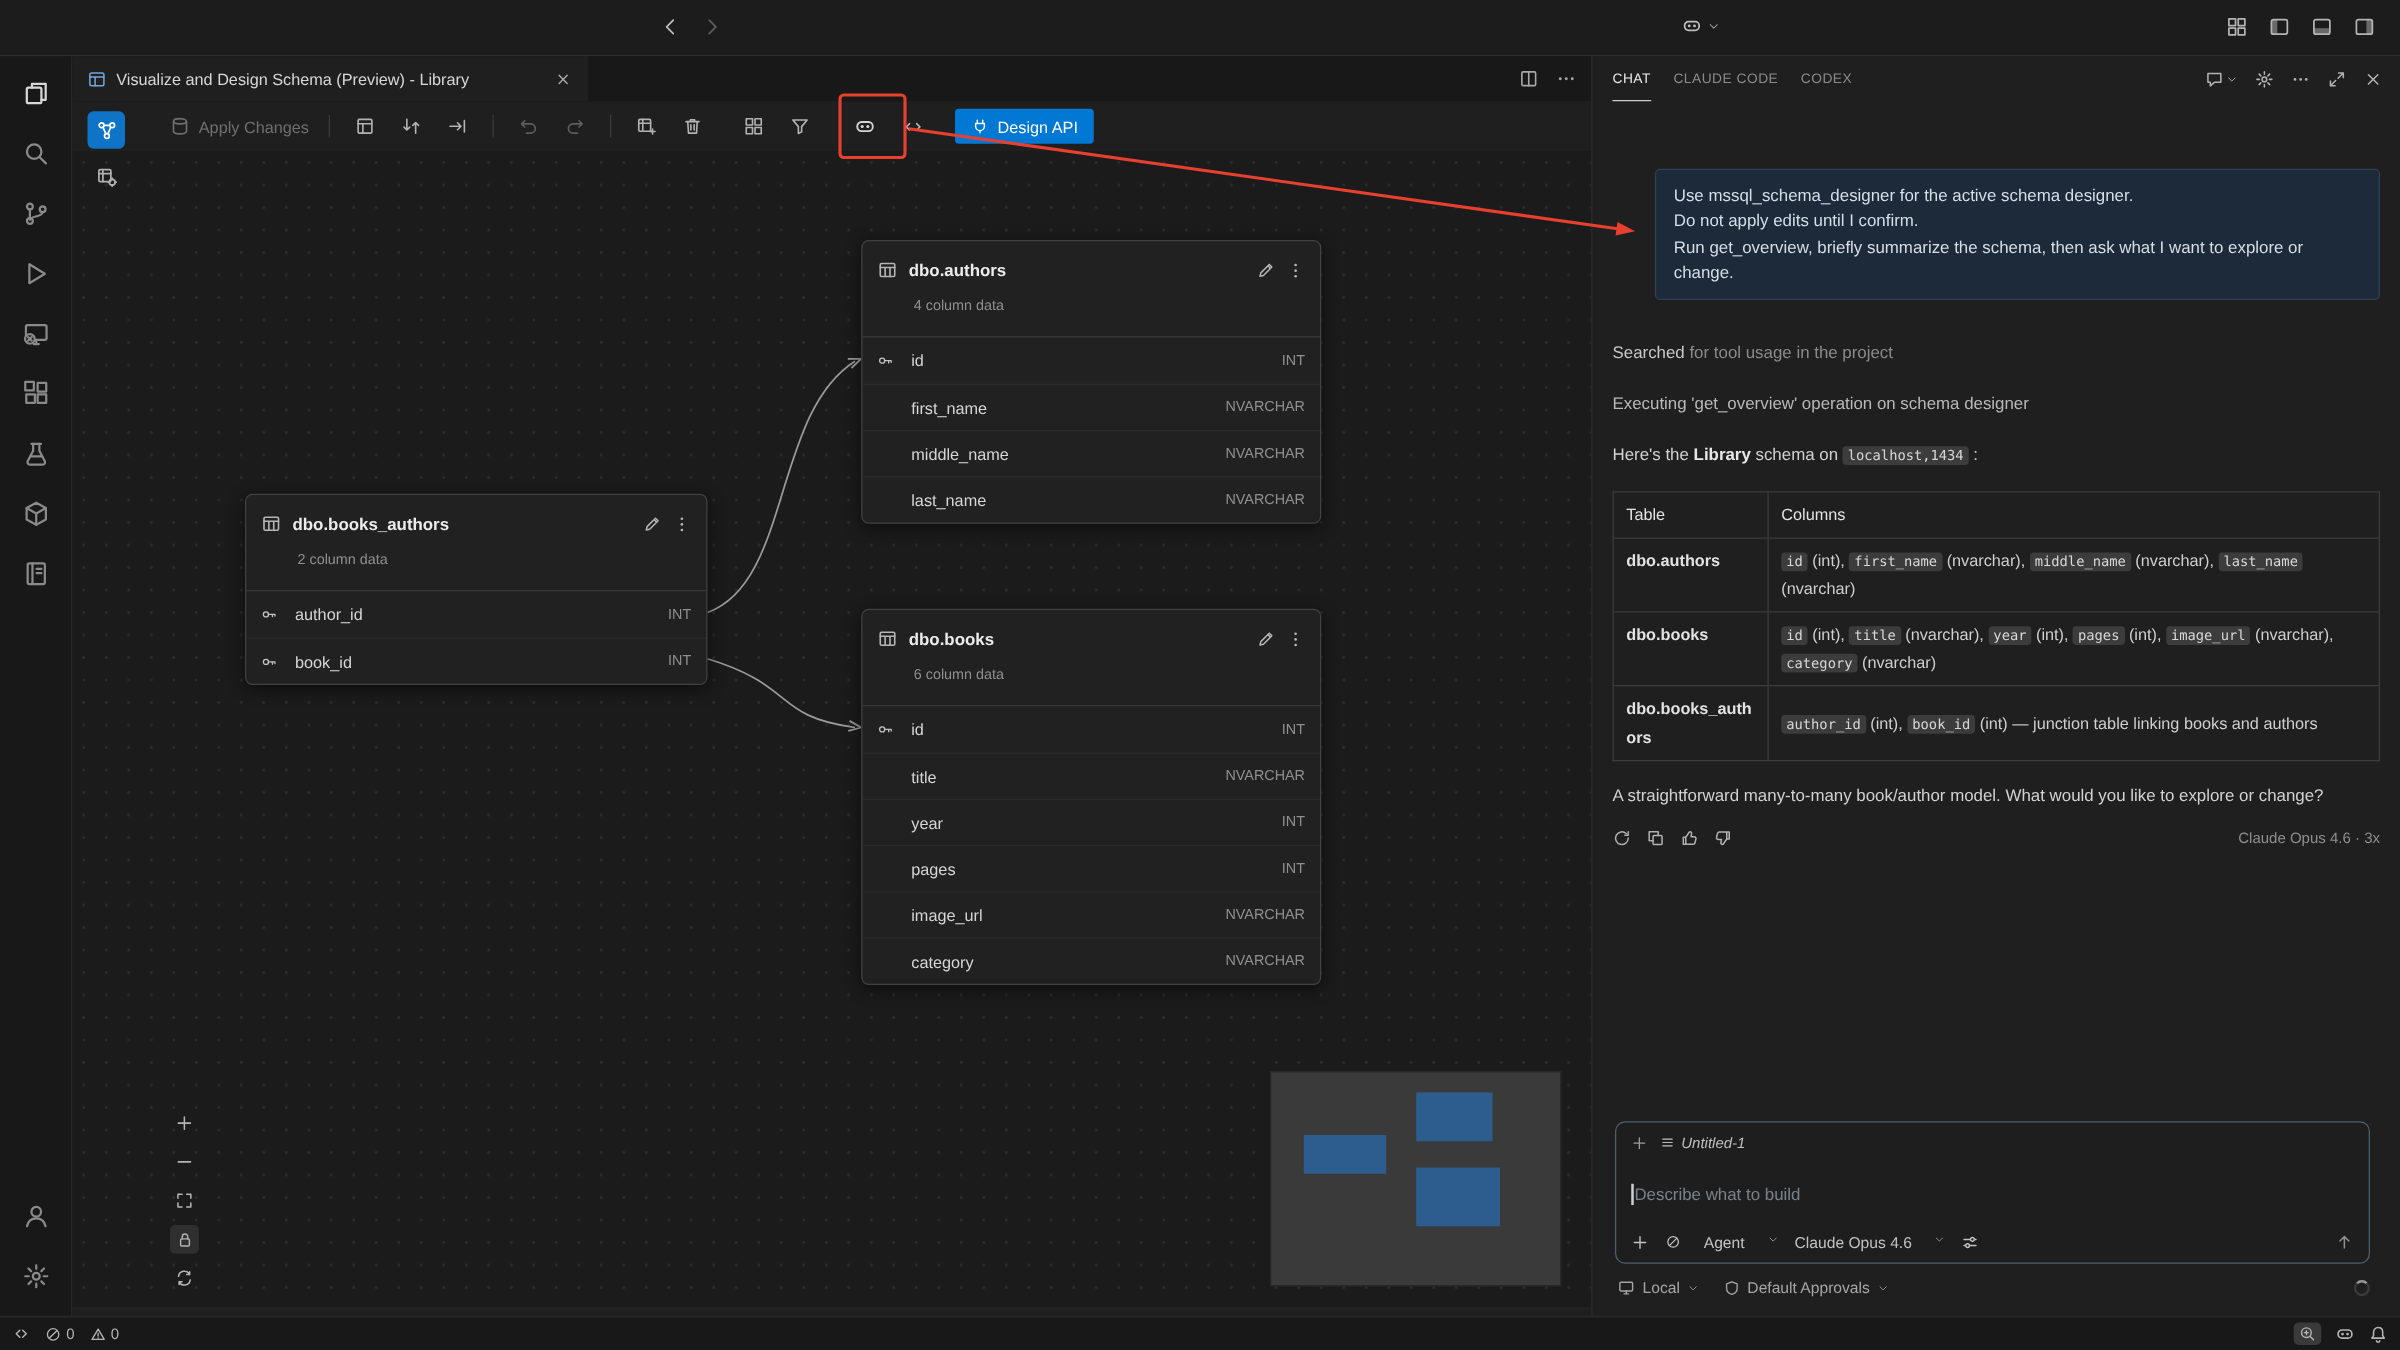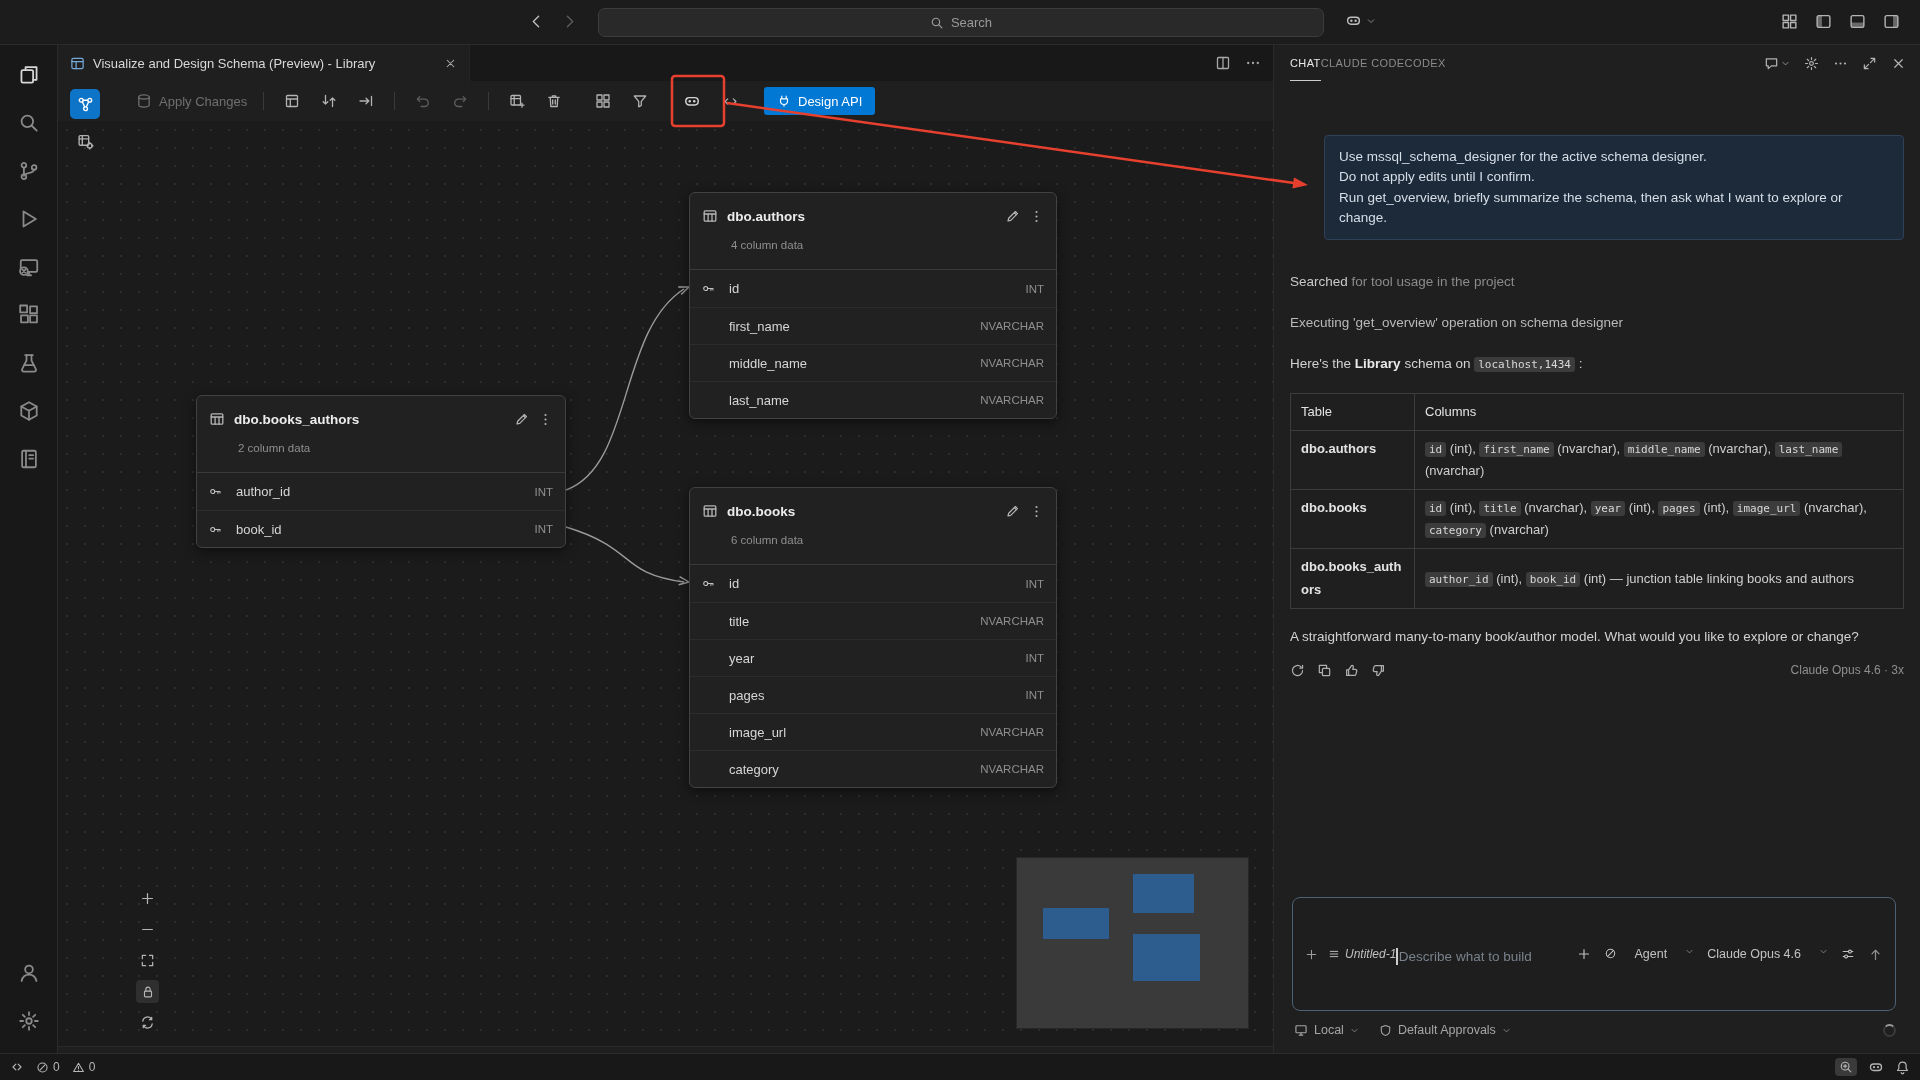--- a/index.html
+++ b/index.html
@@ -49,42 +49,42 @@
 .tr-name{flex:1;color:#d6d6d6}
 .tr-type{color:#8f8f8f;font-size:11.5px}
 
 #minimap{position:absolute;left:958px;top:736px;width:233px;height:172px;background:#3a3a3a;border:1px solid #272727}
 #minimap .mm{position:absolute;background:#2c5d8e}
 #zoomctl{position:absolute;left:78px;top:766px;display:flex;flex-direction:column;gap:8px;color:#b5b5b5;align-items:center}
 .zc{width:23px;height:23px;display:flex;align-items:center;justify-content:center;cursor:pointer}
 .zc.badge{background:#2f2f2f;border-radius:4px}
 
 #chat{position:absolute;left:1273px;top:45px;width:647px;bottom:27px;background:#1f1f1f;border-left:1px solid #2b2b2b}
-#chat-tabs{position:absolute;left:0;top:0;right:0;height:36px;display:flex;align-items:center;padding:0 16px;}
+#chat-tabs{position:absolute;left:0;top:0;right:0;height:36px;display:flex;align-items:center;padding:0 16px;gap:18px}
 .ct{font-size:11px;letter-spacing:.4px;color:#8b8b8b;height:36px;display:flex;align-items:center;border-bottom:1px solid transparent;cursor:pointer}
 .ct.active{color:#e9e9e9;border-bottom-color:#cccccc}
 #chat-tab-icons{position:absolute;right:14px;top:0;height:36px;display:flex;align-items:center;gap:14px;color:#b3b3b3}
 #chat-header{position:absolute;left:0;top:36px;right:0;height:36px;display:flex;align-items:center;gap:10px;padding:0 13px;color:#cfcfcf}
 #chat-header .title{font-size:11px;font-weight:bold;letter-spacing:.4px;flex:1;white-space:nowrap;overflow:hidden}
 #chat-body{position:absolute;left:0;top:72px;right:0;bottom:160px;overflow:hidden;font-size:13.5px;color:#cfcfcf}
 .usermsg{margin:18px 16px 0 50px;background:#1d2a39;border:1px solid #2f4156;border-radius:4px;padding:11px 14px;line-height:1.5;color:#d6dee8}
 .step{margin:34px 16px 0;color:#8b8b8b}
 .step b{color:#c9c9c9;font-weight:normal}
 .exec{margin:26px 16px 12px;color:#b9b9b9}
 .schemaline{margin:26px 16px 0;color:#d2d2d2}
 .schemaline b{font-weight:bold;color:#e8e8e8}
 .code-badge{background:#3c3c3c;border-radius:3px;padding:1px 4px;font-family:"DejaVu Sans Mono",monospace;font-size:11px;color:#d8d8d8;white-space:nowrap}
 #chat-table{margin:22px 16px 0;border-collapse:collapse;width:calc(100% - 32px)}
 #chat-table th,#chat-table td{border:1px solid #3c3c3c;text-align:left;padding:7px 10px;font-size:13px;line-height:1.7;color:#cfcfcf}
 #chat-table th{font-weight:normal;color:#e3e3e3}
 #chat-table td.t1{font-weight:bold;color:#e3e3e3;width:124px;vertical-align:top;word-break:break-all}
 .closing{margin:18px 16px 0;line-height:1.5;color:#d2d2d2}
 #actions{margin:16px 16px 0;display:flex;align-items:center;gap:12px;color:#b0b0b0}
 #actions .model{margin-left:auto;color:#8f8f8f;font-size:12px}
-#inputbox{position:absolute;left:18px;right:24px;bottom:42px;height:114px;border:1px solid #4c6076;border-radius:8px;background:#1e1e1e;padding:9px 12px;display:flex;flex-direction:row}
+#inputbox{position:absolute;left:18px;right:24px;bottom:42px;height:114px;border:1px solid #4c6076;border-radius:8px;background:#1e1e1e;padding:9px 12px;display:flex;flex-direction:column}
 .ib-row1{display:flex;align-items:center;gap:10px;color:#9d9d9d}
 .ib-chip{display:flex;align-items:center;gap:5px;color:#bfbfbf;font-size:12px;font-style:italic}
 .ib-row2{flex:1;display:flex;align-items:center;margin-top:4px}
 .caret{width:1.5px;height:17px;background:#cfcfcf;margin-right:1px}
 .ib-row2 input{background:transparent;border:none;outline:none;color:#d6d6d6;font-family:inherit;font-size:13.5px;flex:1}
 .ib-row2 input::placeholder{color:#79828c}
 .ib-row3{display:flex;align-items:center;gap:13px;color:#c2c2c2;font-size:12.5px}
 .ib-group{display:flex;align-items:flex-start;gap:18px;cursor:pointer}
 .chev{color:#9a9a9a;display:flex}
 #send{margin-left:auto;color:#8f8f8f}
@@ -108,29 +108,20 @@
     <span>
         <svg class="i" width="17" height="17" viewBox="0 0 16 16">
           <path d="M10 3 5 8l5 5"></path>
         </svg>
       </span>
     <span class="fwd">
         <svg class="i" width="17" height="17" viewBox="0 0 16 16">
           <path d="M6 3l5 5-5 5"></path>
         </svg>
       </span>
-  </div>
-  <div id="cmdcenter">
-    <span>
-        <svg class="i" width="14" height="14" viewBox="0 0 16 16">
-          <circle cx="6.8" cy="6.8" r="4.2"></circle>
-          <path d="M10 10l3.6 3.6"></path>
-        </svg>
-      </span>
-    <span>Search</span>
   </div>
   <div id="tb-copilot">
     <span>
         <svg class="i" width="17" height="17" viewBox="0 0 16 16">
           <rect x="2.5" y="5" width="11" height="6.5" rx="3"></rect>
           <circle cx="6" cy="8.2" r="1.1" fill="currentColor" stroke="none"></circle>
           <circle cx="10" cy="8.2" r="1.1" fill="currentColor" stroke="none"></circle>
         </svg>
       </span>
     <span class="chev">

